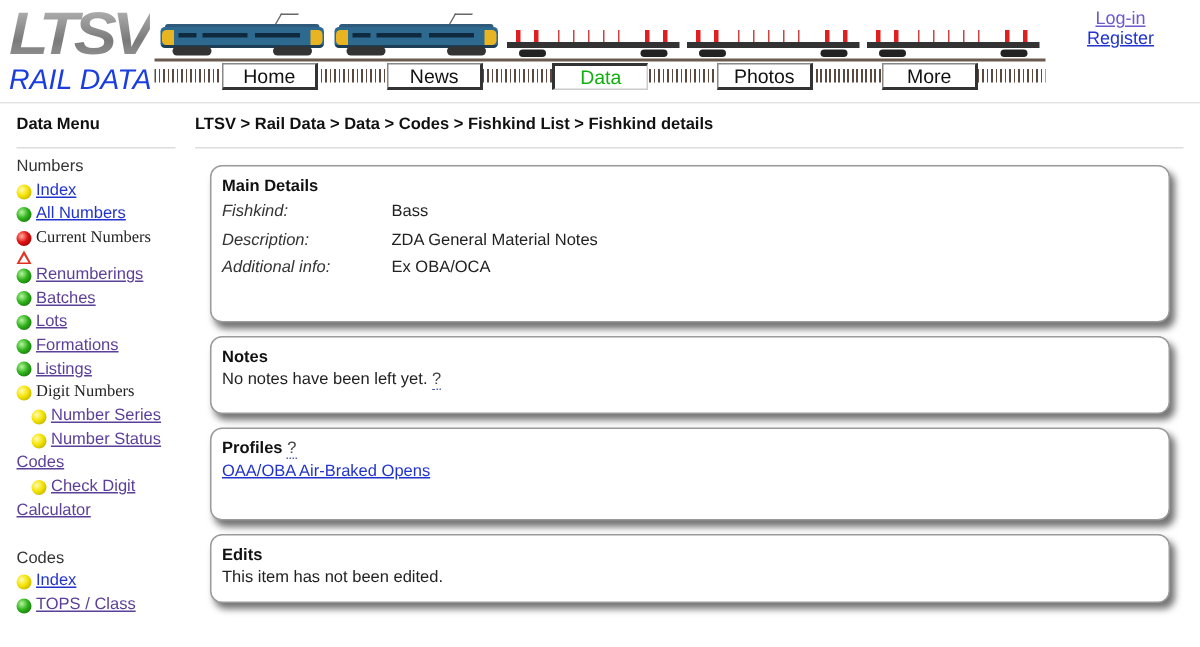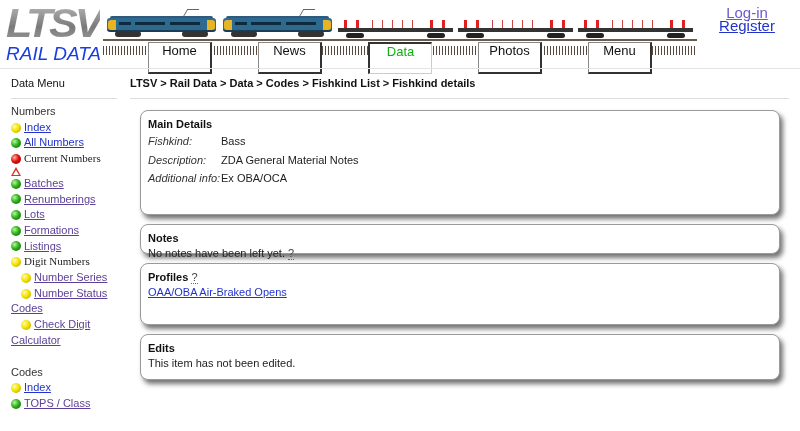--- a/index.html
+++ b/index.html
@@ -28,33 +28,33 @@
   .wagon { position: absolute; top: 16px; height: 12px; }
   .wagon .deck { position: absolute; left: 0; right: 0; top: 2px; height: 4px; background: #333; }
   .wagon .stake { position: absolute; top: -6px; width: 1px; height: 8px; background: #c44; }
   .wagon .bolster { position: absolute; top: -6px; width: 3px; height: 8px; background: #e02020; }
   .wagon .wheel { position: absolute; bottom: 0; width: 18px; height: 5px; background: #222; border-radius: 3px; }
   .rail-line { position: absolute; left: 103px; top: 39px; width: 594px; height: 2px; background: #6b5a4e; }
 
   .nav { position: absolute; left: 103px; top: 42px; width: 594px; height: 18px; }
   .sleepers { position: absolute; left: 0; top: 4px; width: 594px; height: 9px;
     background: repeating-linear-gradient(90deg, #5b4a3f 0 1px, transparent 1px 3px); }
-  .nav-btn { position: absolute; top: 0; height: 32px; width: 64px; background: #fff; border: 1px solid #888;
+  .nav-btn { position: absolute; top: 0; height: 18px; width: 64px; background: #fff; border: 1px solid #888;
     border-right: 2px solid #333; border-bottom: 2px solid #333; font-size: 13px; text-align: center; line-height: 15px; color: #111; cursor: pointer; }
   .nav-btn.active { color: #10b010; border: 1px solid #999; border-right: 1px solid #ccc; border-bottom: 1px solid #ccc; border-left: 2px solid #333; border-top: 2px solid #333; }
 
-  .auth { position: absolute; left: 700px; top: 6px; width: 94px; text-align: center; line-height: 13px; font-size: 15px; }
+  .auth { position: absolute; left: 700px; top: 6px; width: 94px; text-align: center; line-height: 13px; font-size: 12px; }
   .auth a { color: #2233cc; text-decoration: underline; display: block; }
   .auth a.visited { color: #6a5acd; }
 
   .top-rule { position: absolute; left: 0; top: 68px; width: 800px; height: 1px; background: #e4e4e4; }
 
   
   .sidebar { position: absolute; left: 11px; top: 76px; width: 112px; }
-  .sidebar h2 { font-size: 11px; font-weight: normal; color: #111; line-height: 14px; }
+  .sidebar h2 { font-size: 11px; font-weight: bold; color: #111; line-height: 14px; }
   .side-rule { width: 106px; height: 1px; background: #ddd; margin: 8px 0 5px 0; }
   .sec-title { color: #333; line-height: 15.7px; }
   .mi { display: flex; align-items: center; line-height: 15.7px; white-space: nowrap; }
   .mi.indent { padding-left: 10px; }
   .mi a { color: #2233cc; text-decoration: underline; }
   .mi a.v { color: #5b3f98; }
   .mi .plain { color: #222; font-family: Liberation Serif, serif; }
   .dot { width: 10px; height: 10px; border-radius: 50%; margin-right: 3px; flex: 0 0 10px; }
   .dot.y { background: radial-gradient(circle at 35% 35%, #fffbb0 0%, #f4e300 45%, #a89a00 100%); }
   .dot.g { background: radial-gradient(circle at 35% 35%, #b6f5a0 0%, #2fb21a 45%, #0c5a06 100%); }
@@ -69,21 +69,21 @@
   .crumb { font-size: 11px; font-weight: bold; color: #111; line-height: 14px; }
   .main-rule { width: 659px; height: 1px; background: #ddd; margin: 8px 0 11px 0; }
   .card { width: 640px; margin-left: 10px; background: #fff; border: 1px solid #9a9a9a; border-radius: 8px;
     box-shadow: 3px 4px 5px rgba(0,0,0,0.55); padding: 6px 7px 20px 7px; margin-bottom: 9px; }
   .card h3 { font-size: 11px; font-weight: bold; color: #111; line-height: 15px; }
   .card .txt { line-height: 15px; color: #222; }
   .card a { color: #2233cc; text-decoration: underline; }
   .q { color: #444; border-bottom: 1px dotted #5566aa; cursor: help; }
   .drow { display: flex; line-height: 18.5px; }
   .drow .lbl { width: 73px; font-style: italic; color: #333; white-space: nowrap; }
-  .drow .val { color: #222; }
+  .drow .val { color: #222; margin-left: 40px; }
 </style>
 </head>
 <body>
 
 <div class="header">
   <div class="logo">
     <div class="logo-ltsv">LTSV</div>
     <div class="logo-rail">RAIL DATA</div>
   </div>
 
@@ -156,21 +156,21 @@
     </div>
   </div>
   <div class="rail-line"></div>
 
   <div class="nav">
     <div class="sleepers"></div>
     <div class="nav-btn" style="left:45px;">Home</div>
     <div class="nav-btn" style="left:155px;">News</div>
     <div class="nav-btn active" style="left:265px;">Data</div>
     <div class="nav-btn" style="left:375px;">Photos</div>
-    <div class="nav-btn" style="left:485px;">Menu</div>
+    <div class="nav-btn" style="left:485px;">More</div>
   </div>
 
   <div class="auth">
     <a class="visited">Log-in</a>
     <a>Register</a>
   </div>
 </div>
 <div class="top-rule"></div>
 
 <div class="sidebar">
@@ -188,25 +188,25 @@
     </div>
   <div class="mi">
       <span class="dot r"></span>
       <span class="plain">Current Numbers</span>
     </div>
   <div class="mi">
       <span class="warn"></span>
     </div>
   <div class="mi">
       <span class="dot g"></span>
+      <a class="v">Renumberings</a>
+    </div>
+  <div class="mi">
+      <span class="dot g"></span>
       <a class="v">Batches</a>
-    </div>
-  <div class="mi">
-      <span class="dot g"></span>
-      <a class="v">Renumberings</a>
     </div>
   <div class="mi">
       <span class="dot g"></span>
       <a class="v">Lots</a>
     </div>
   <div class="mi">
       <span class="dot g"></span>
       <a class="v">Formations</a>
     </div>
   <div class="mi">
@@ -261,21 +261,21 @@
     <div class="drow">
       <span class="lbl">Description:</span>
       <span class="val">ZDA General Material Notes</span>
     </div>
     <div class="drow">
       <span class="lbl">Additional info:</span>
       <span class="val">Ex OBA/OCA</span>
     </div>
   </div>
 
-  <div class="card" style="height:30px;">
+  <div class="card" style="height:52px;">
     <h3>Notes</h3>
     <div class="txt">
       <span>No notes have been left yet.</span>
       <span class="q">?</span>
     </div>
   </div>
 
   <div class="card" style="height:62px;">
     <h3><span>Profiles</span> <span class="q" style="font-weight:normal;">?</span></h3>
     <div class="txt"><a>OAA/OBA Air-Braked Opens</a></div>

